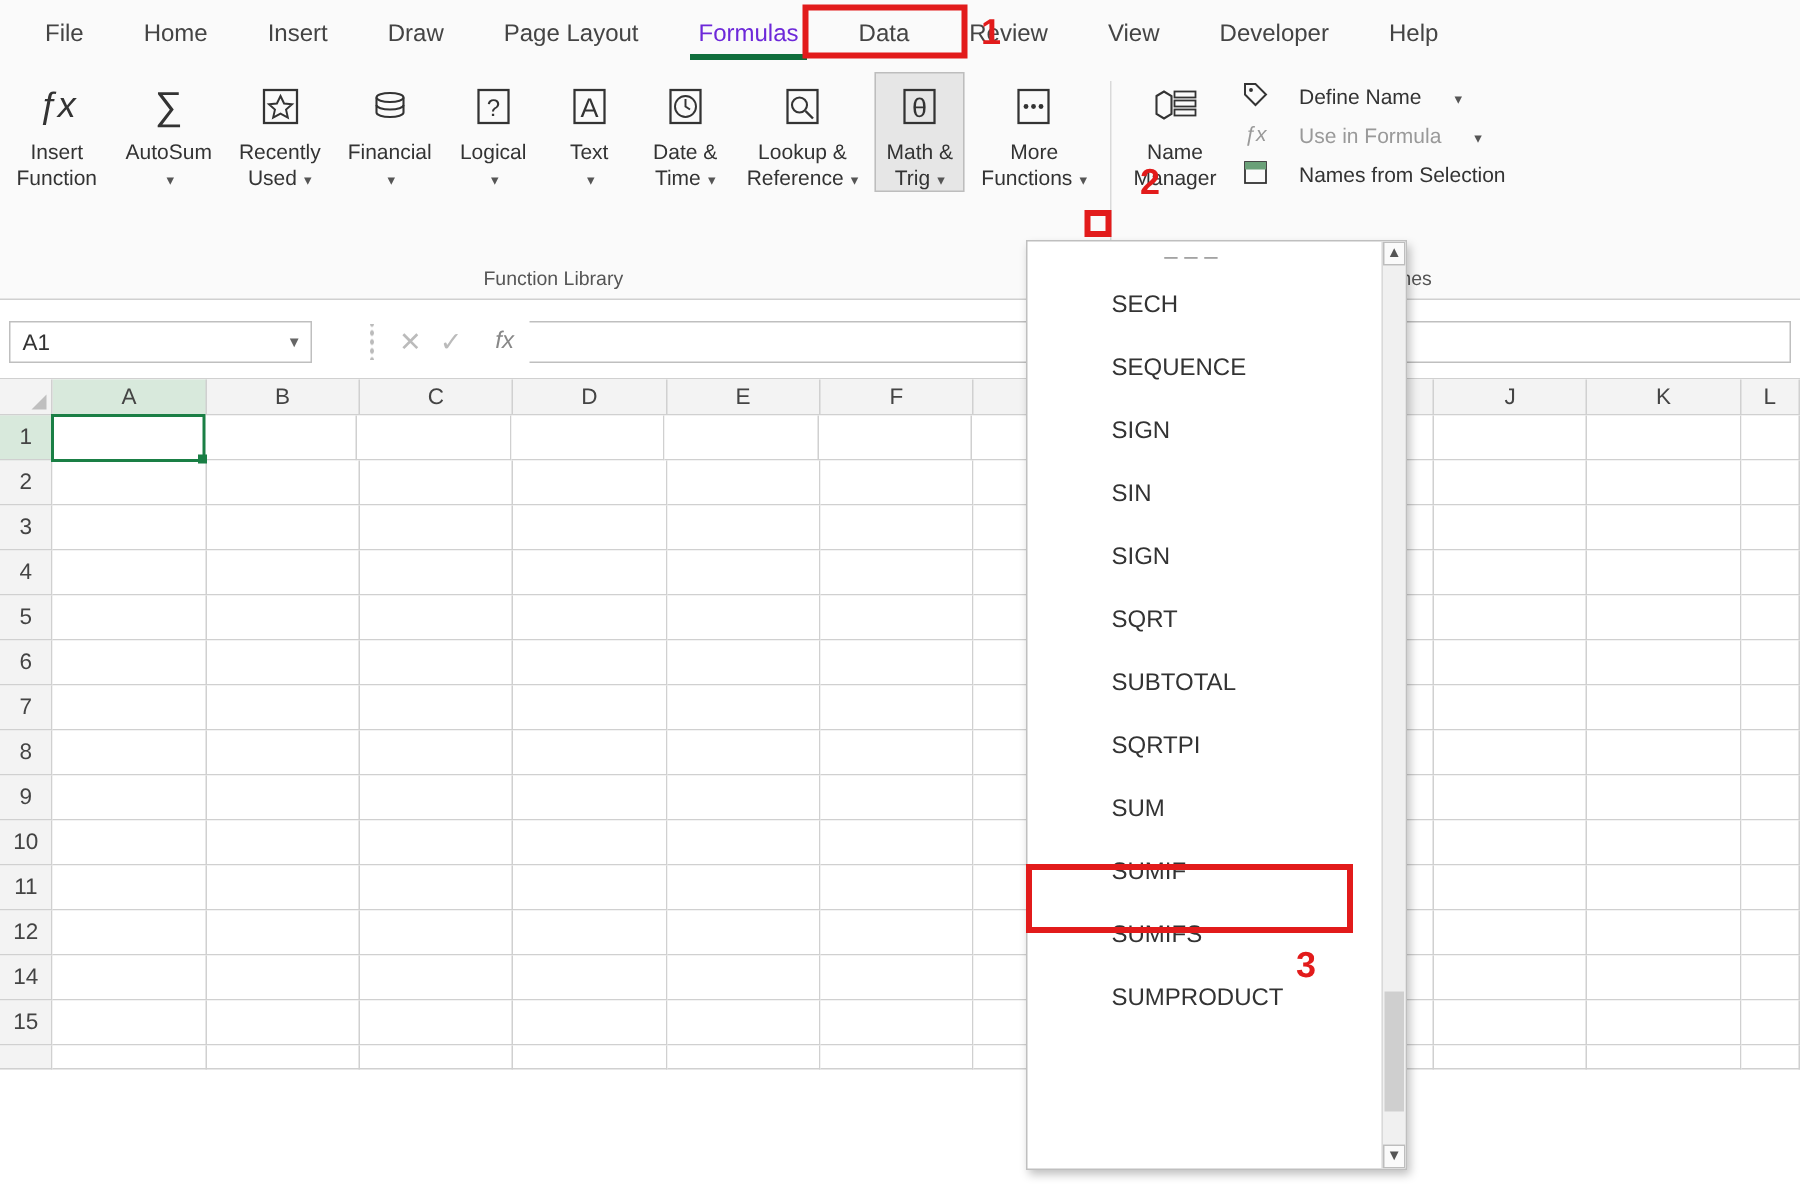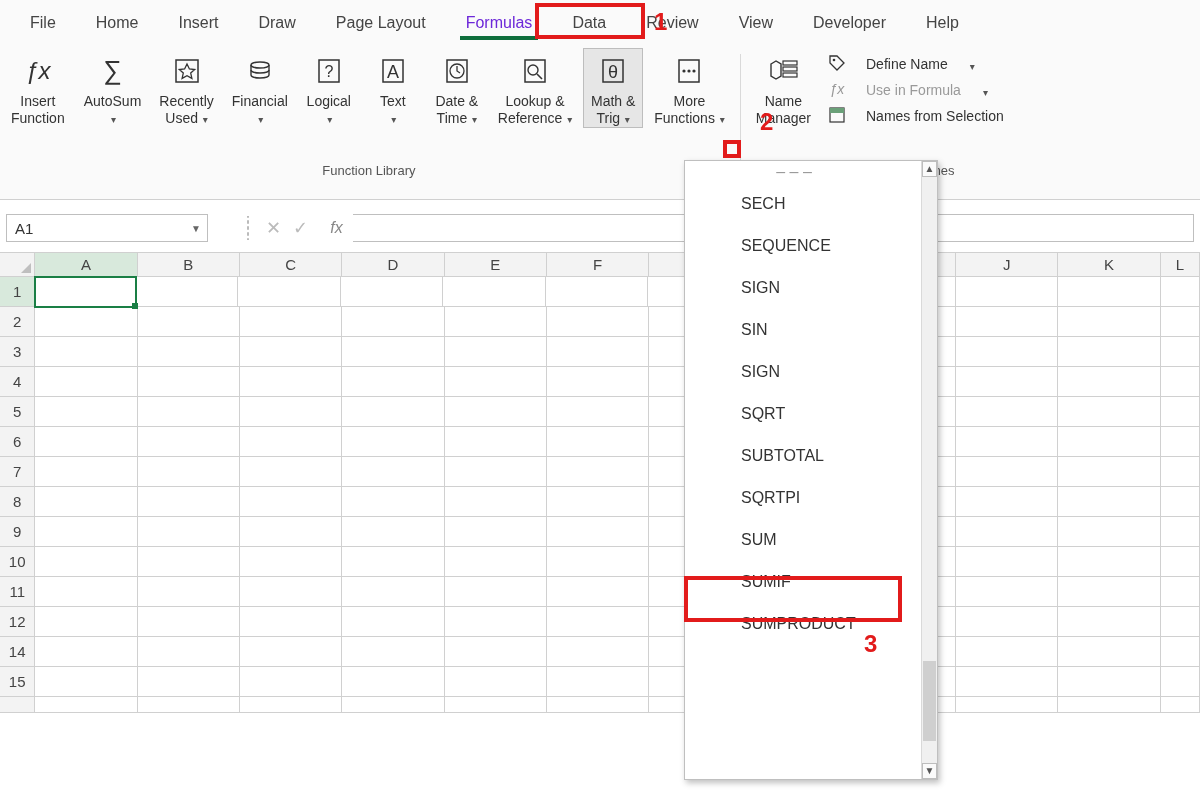--- a/index.html
+++ b/index.html
@@ -55,21 +55,21 @@
     padding: 0 6px;
     position: relative;
   }
   .group-sep {
     width: 1px;
     background: #d9d9d9;
     margin: 6px 2px 30px 2px;
   }
   .group-label {
     position: absolute;
-    bottom: 21px;
+    bottom: 6px;
     left: 0; right: 0;
     text-align: center;
     font-size: 13px;
     color: #555;
   }
   .big-buttons {
     display: flex;
     gap: 4px;
   }
   .bigbtn {
@@ -723,20 +723,21 @@
     <div class="dd-item">SECH</div>
     <div class="dd-item">SEQUENCE</div>
     <div class="dd-item">SIGN</div>
     <div class="dd-item">SIN</div>
     <div class="dd-item">SIGN</div>
     <div class="dd-item">SQRT</div>
     <div class="dd-item">SUBTOTAL</div>
     <div class="dd-item">SQRTPI</div>
     <div class="dd-item">SUM</div>
     <div class="dd-item">SUMIF</div>
+    <div class="dd-item">SUMIFS</div>
     <div class="dd-item">SUMPRODUCT</div>
   </div>
   <div class="dd-scroll">
     <div class="dd-scroll-up">▲</div>
     <div class="dd-thumb"></div>
     <div class="dd-scroll-dn">▼</div>
   </div>
 </div>
 
 <div class="annot" style="left:535px; top:3px; width:110px; height:36px;"></div>

